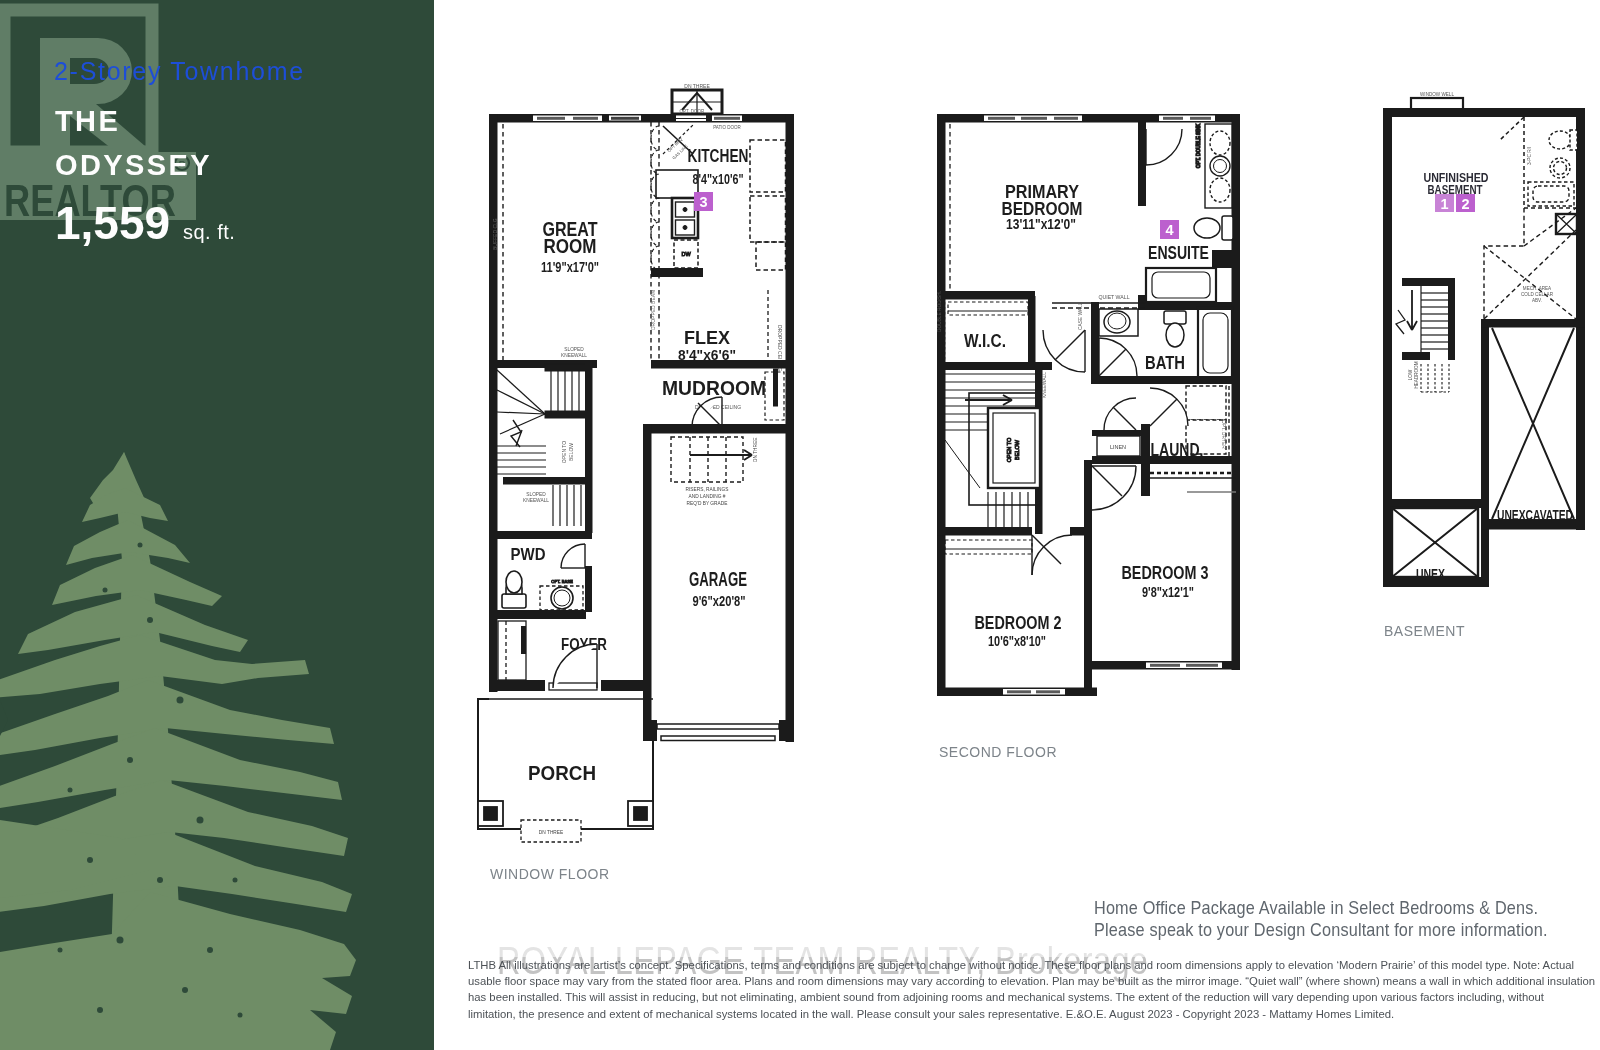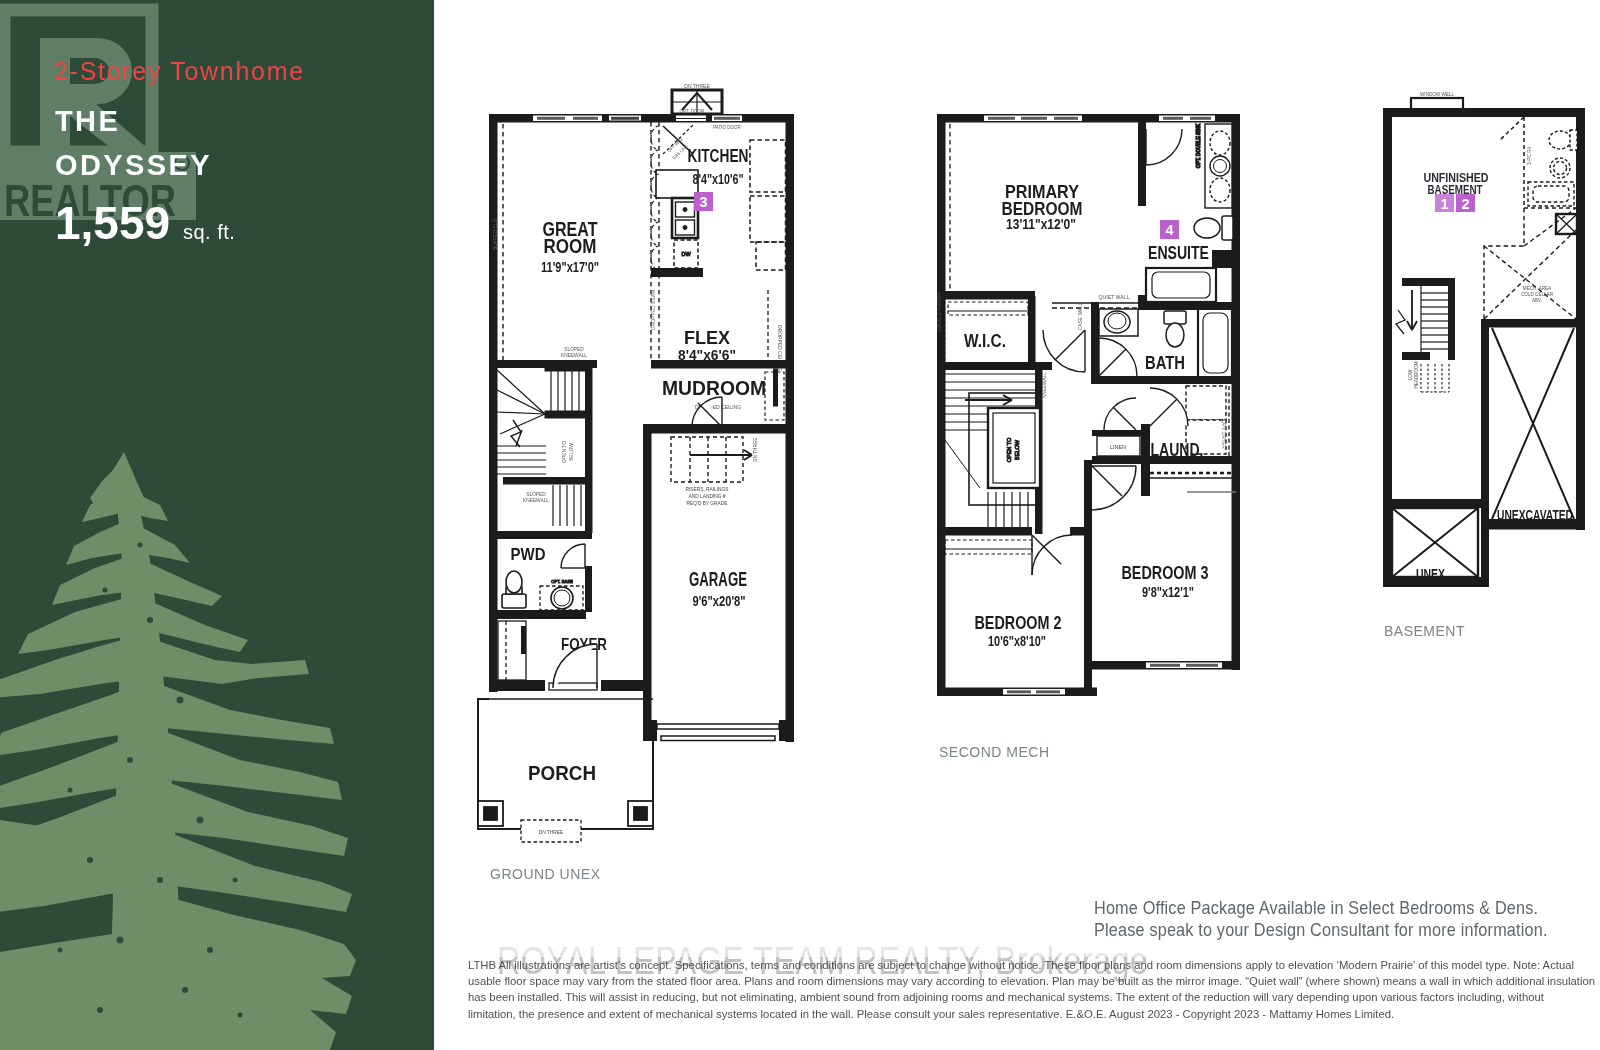--- a/index.html
+++ b/index.html
@@ -57,29 +57,29 @@
       <circle cx="235" cy="880" r="2.5"></circle>
       <circle cx="185" cy="990" r="3"></circle>
       <circle cx="100" cy="1010" r="3"></circle>
       <circle cx="240" cy="1015" r="2.5"></circle>
       <circle cx="60" cy="950" r="2.5"></circle>
       <circle cx="140" cy="545" r="2.5"></circle>
       <circle cx="105" cy="590" r="2.5"></circle>
   </g>
 </svg>
 
-<div class="abs" style="left:54px;top:57px;color:#ef4444;font-size:25px;letter-spacing:1.7px;">2-Storey Townhome</div>
+<div class="abs" style="left:54px;top:57px;color:#1d4ed8;font-size:25px;letter-spacing:1.7px;">2-Storey Townhome</div>
 
 <div class="abs" style="left:55px;top:99px;color:#fdfdfd;font-size:29px;font-weight:700;letter-spacing:2.4px;line-height:44px;">THE<br>ODYSSEY</div>
 
 <div class="abs" style="left:55px;top:196px;color:#fdfdfd;font-size:46px;font-weight:700;text-align:center;">1,559&nbsp;<span style="font-size:20px;font-weight:400;letter-spacing:0.5px;">sq. ft.</span></div>
 
-<div class="abs" style="left:490px;top:866px;color:#7d848a;font-size:14px;letter-spacing:0.5px;">GROUND UNEX</div>
-
-<div class="abs" style="left:939px;top:744px;color:#7d848a;font-size:14px;letter-spacing:0.5px;">SECOND MECH</div>
+<div class="abs" style="left:490px;top:866px;color:#7d848a;font-size:14px;letter-spacing:0.5px;">WINDOW FLOOR</div>
+
+<div class="abs" style="left:939px;top:744px;color:#7d848a;font-size:14px;letter-spacing:0.5px;">SECOND FLOOR</div>
 
 <div class="abs" style="left:1384px;top:623px;color:#7d848a;font-size:14px;letter-spacing:0.5px;">BASEMENT</div>
 
 <div class="abs" style="left:497px;top:940px;color:#c3c3c3;font-size:38px;letter-spacing:0.5px;white-space:nowrap;transform:scaleX(0.852);transform-origin:left top;">ROYAL LEPAGE TEAM REALTY, Brokerage</div>
 
 <div class="abs" style="left:490px;top:932px;width:668px;height:25px;background:rgba(255,255,255,0.55);"></div>
 
 <div class="abs" style="left:1094px;top:897px;color:#5f666d;font-size:19px;line-height:22px;letter-spacing:0.2px;white-space:nowrap;transform:scaleX(0.855);transform-origin:left top;">Home Office Package Available in Select Bedrooms &amp; Dens.<br>Please speak to your Design Consultant for more information.</div>
 
 <div class="abs" style="left:468px;top:957px;width:1135px;color:#4c5156;font-size:11.3px;line-height:16.2px;text-align:left;">LTHB All illustrations are artist’s concept. Specifications, terms and conditions are subject to change without notice. These floor plans and room dimensions apply to elevation ‘Modern Prairie’ of this model type. Note: Actual<br>usable floor space may vary from the stated floor area. Plans and room dimensions may vary according to elevation. Plan may be built as the mirror image. “Quiet wall” (where shown) means a wall in which additional insulation<br>has been installed. This will assist in reducing, but not eliminating, ambient sound from adjoining rooms and mechanical systems. The extent of the reduction will vary depending upon various factors including, without<br>limitation, the presence and extent of mechanical systems located in the wall. Please consult your sales representative. E.&amp;O.E. August 2023 - Copyright 2023 - Mattamy Homes Limited.</div>

